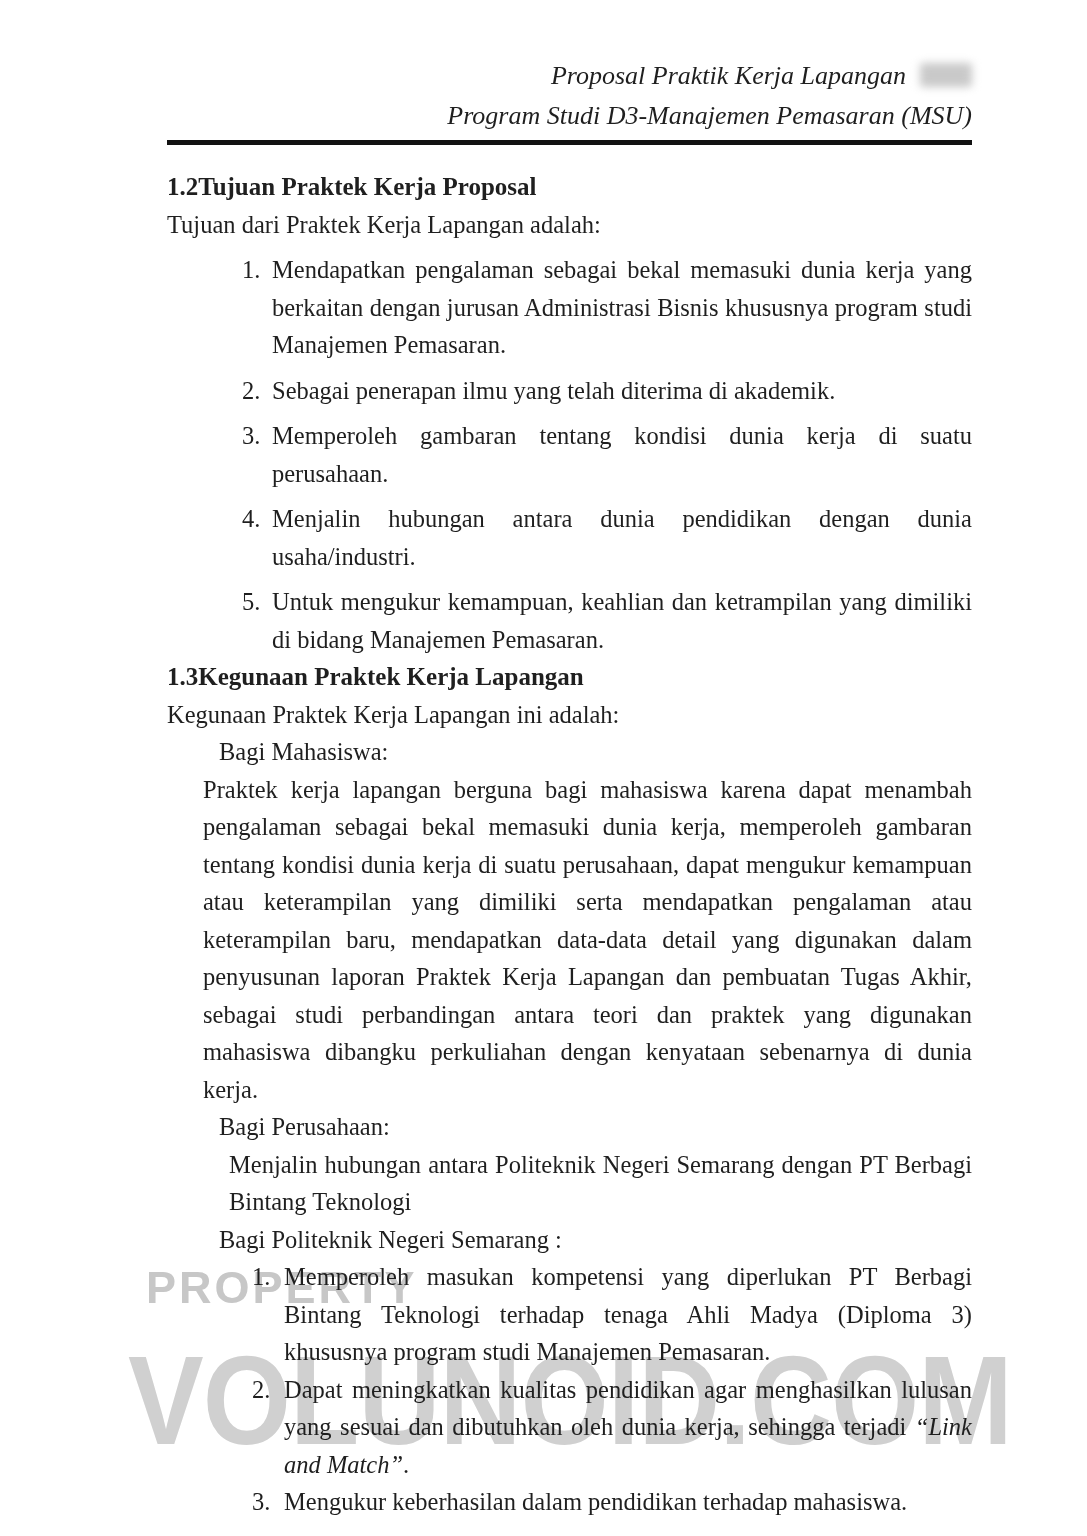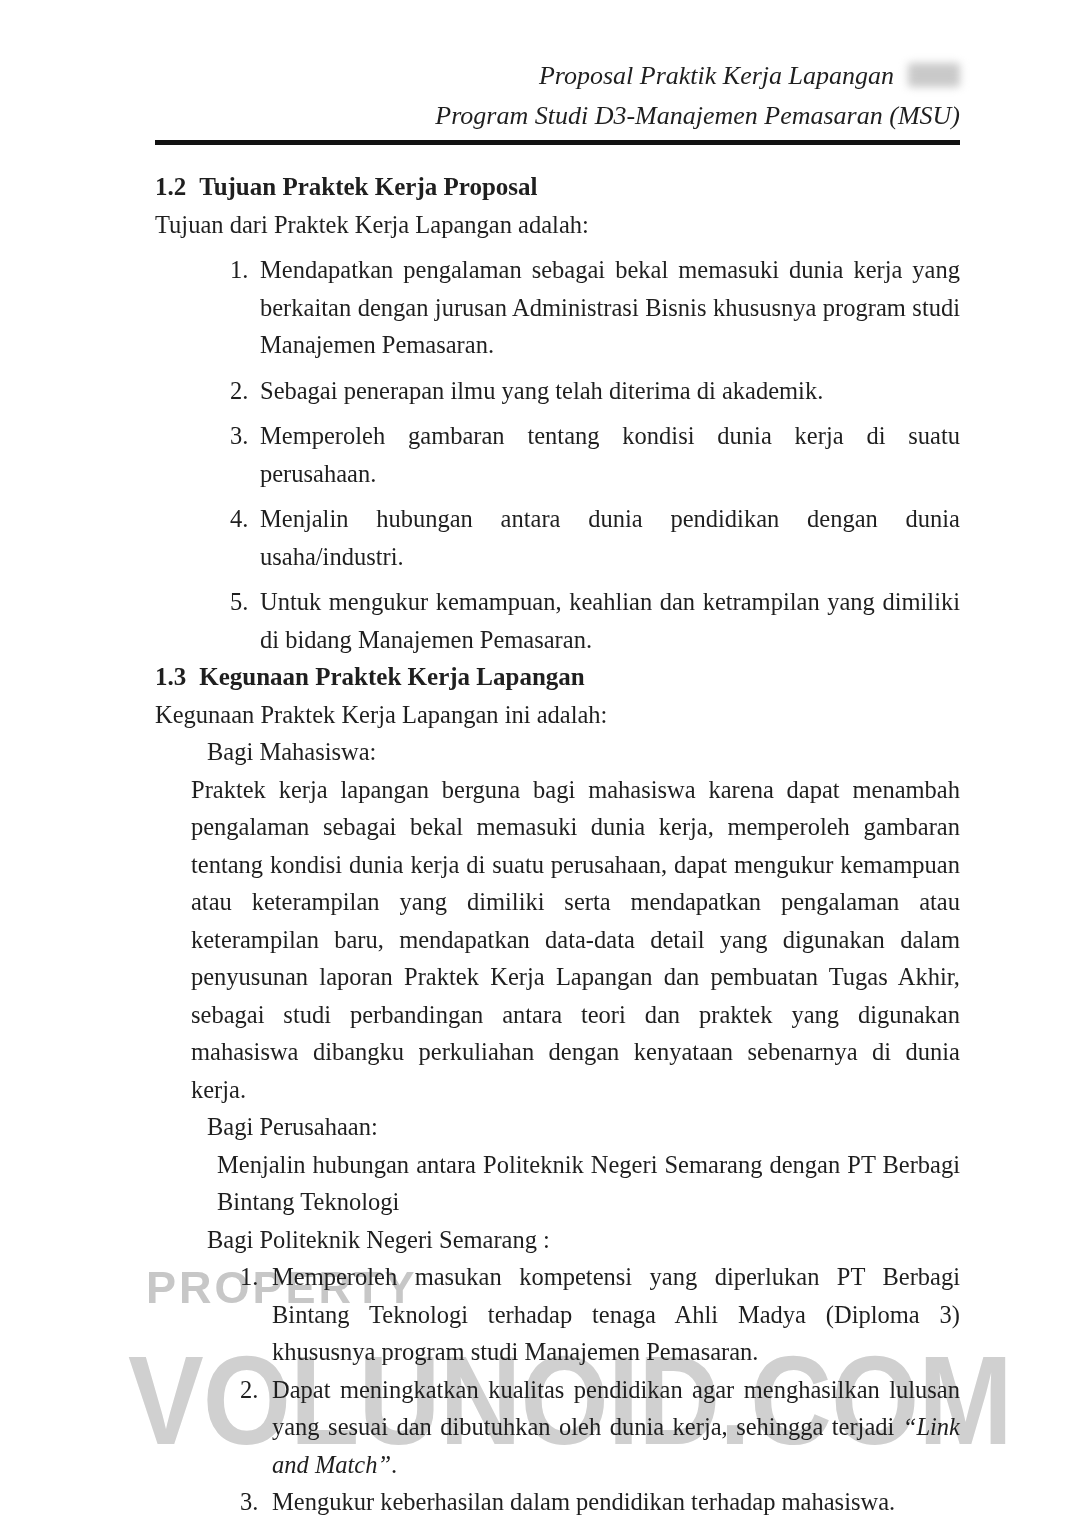--- a/index.html
+++ b/index.html
@@ -6,35 +6,35 @@
   html,body { background:#ffffff; }
   .page {
     position:relative;
     width:1087px; height:1536px;
     background:#ffffff;
     overflow:hidden;
     font-family:"Liberation Serif", serif;
     color:var(--text-color, #1f1f1f);
   }
   .content {
-    position:absolute; left:155px; top:56px; width:805px; z-index:1;
+    position:absolute; left:167px; top:56px; width:805px; z-index:1;
   }
   
   .doc-header { text-align:right; font-style:italic; font-size:26px; line-height:40px; }
   .hdr-row { white-space:nowrap; }
   .redaction-blur {
     display:inline-block; width:52px; height:24px;
     background:var(--redaction-gray,#c9c9c9);
     filter:blur(4px); border-radius:3px;
     margin-left:14px; vertical-align:-3px;
   }
   .rule { height:5px; background:#121212; margin-top:4px; }
   
   .main { margin-top:23px; font-size:24.5px; line-height:37.5px; }
-  .section-heading { display:flex; gap:13px; font-weight:bold; font-size:25px; }
+  .section-heading { display:flex; font-weight:bold; font-size:25px; }
   .intro { }
   .sub-bold { margin-left:52px; font-weight:normal; }
   .body-par { margin-left:36px; text-align:justify; }
   ol.num-list { list-style:none; counter-reset:item; }
   ol.num-list > li {
     counter-increment:item;
     position:relative; text-align:justify;
   }
   ol.list-a > li { padding-left:105px;margin-top:8px; }
   ol.list-a > li::before { content:counter(item) "."; position:absolute; left:75px; }

